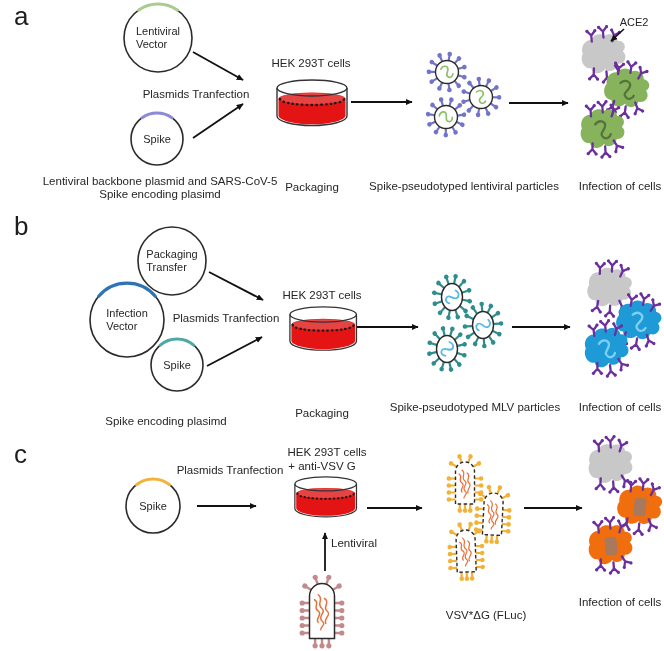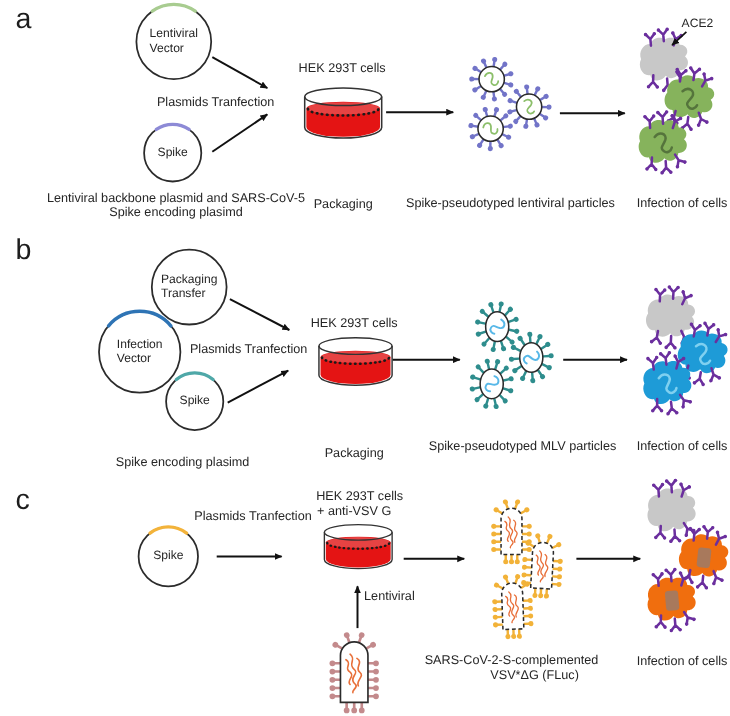--- a/index.html
+++ b/index.html
@@ -787,17 +787,16 @@
 <div class="lbl" style="left:166px;top:421px">Spike encoding plasimd</div>
 <div class="lbl" style="left:475px;top:407px">Spike-pseudotyped MLV particles</div>
 <div class="lbl" style="left:620px;top:407px">Infection of cells</div>
 
 <div class="panel-letter" style="left:14px;top:441px">c</div>
 <div class="lbl" style="left:230px;top:470px">Plasmids Tranfection</div>
 <div class="circle-text" style="left:153px;top:506px">Spike</div>
 <div class="lbl" style="left:327px;top:452px">HEK 293T cells</div>
 <div class="lbl" style="left:322px;top:466px">+ anti-VSV G</div>
 <div class="lbl" style="left:354px;top:543px">Lentiviral</div>
-<div class="lbl" style="left:465px;top:601px">SARS-CoV-2-S-complemented</div>
 <div class="lbl" style="left:486px;top:615px">VSV*ΔG (FLuc)</div>
 <div class="lbl" style="left:620px;top:602px">Infection of cells</div>
 
 </div>
 
 </body></html>

